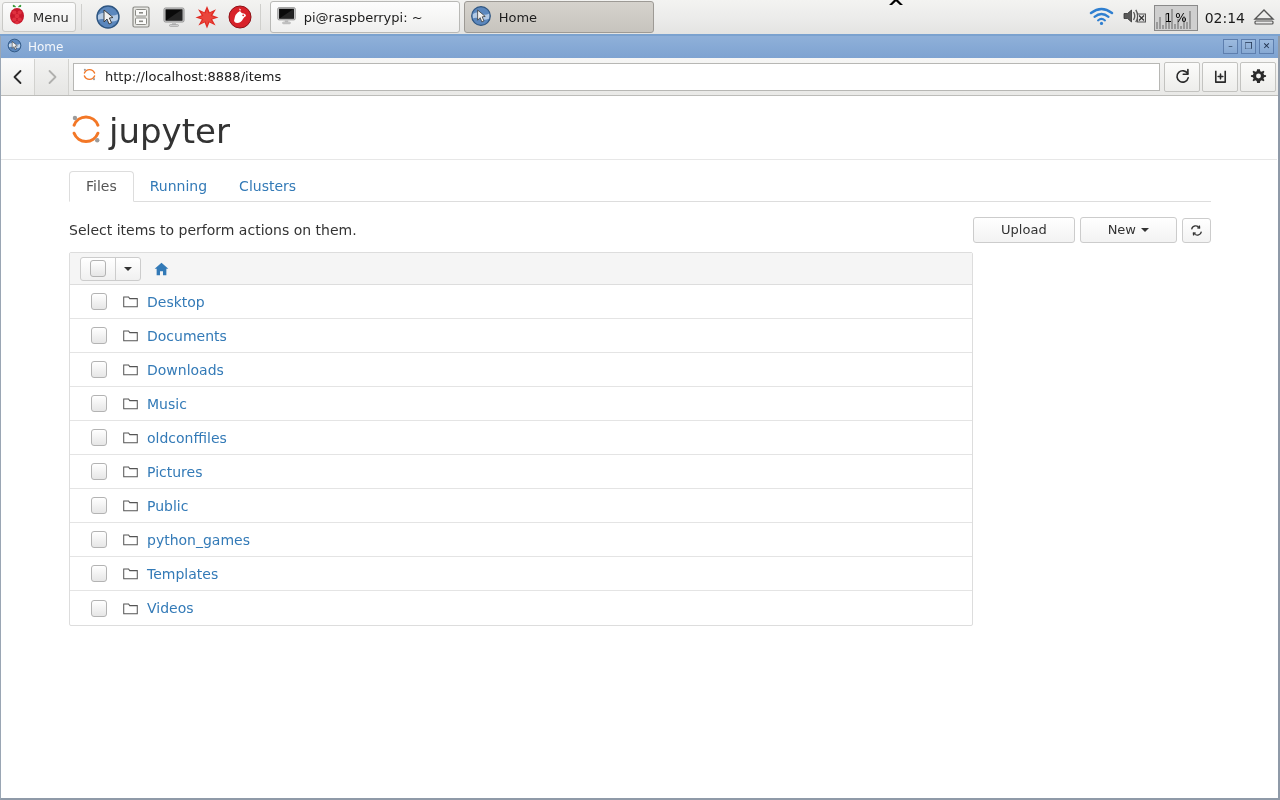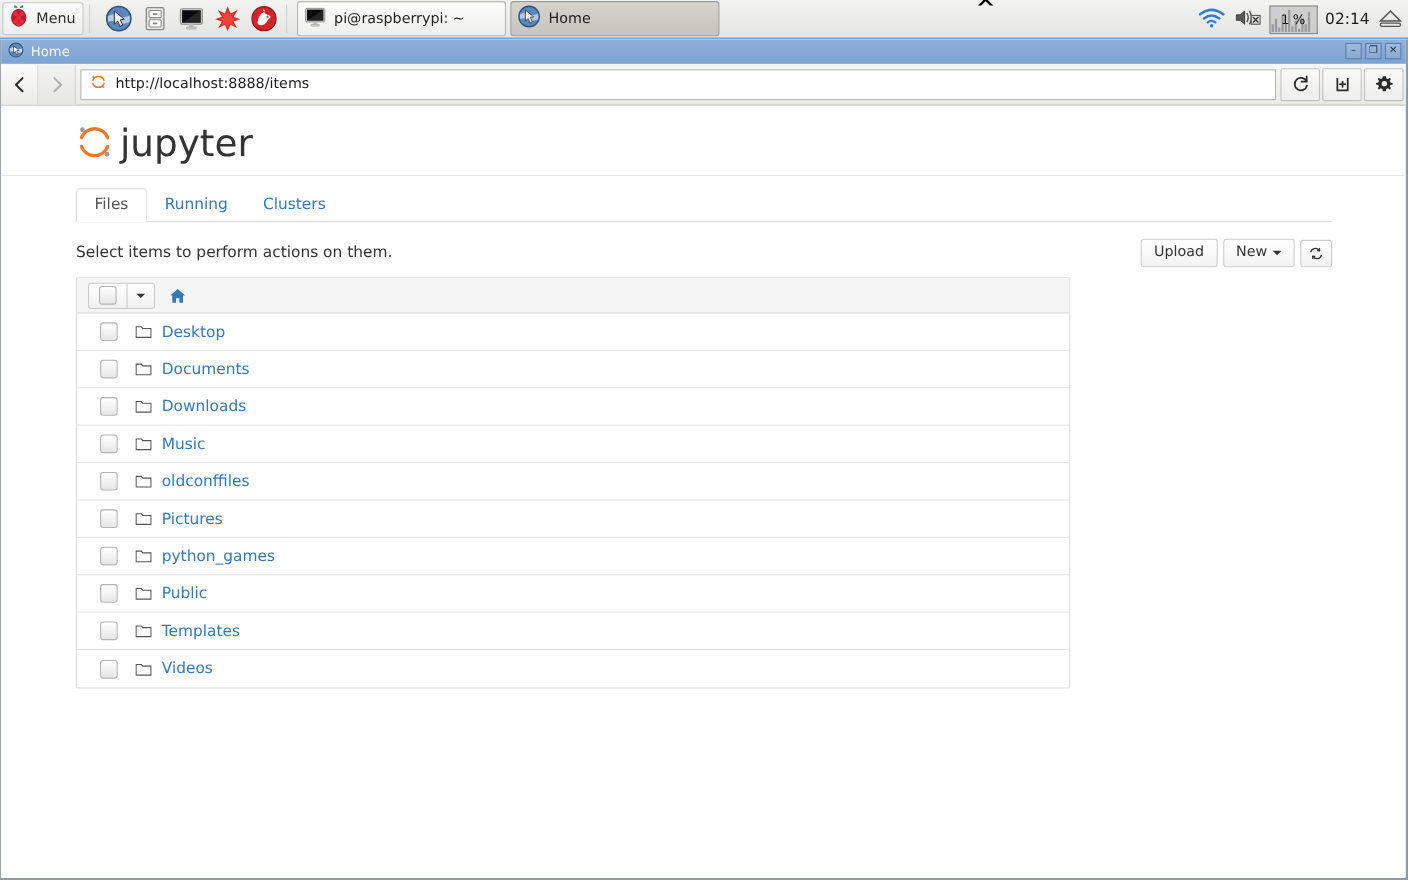--- a/index.html
+++ b/index.html
@@ -145,21 +145,21 @@
     margin: 14px 0 0 68px; width: 1142px;
     display: flex; align-items: center; justify-content: space-between;
     height: 28px;
   }
   .jp-hint { font-size: 14px; color: #333333; }
   .jp-actions { display:flex; align-items:center; gap: 0; }
   .btn {
     font-size: 13px; color: #333333;
     background: linear-gradient(to bottom,#ffffff,#f3f3f3);
     border: 1px solid #cccccc;
-    padding: 5px 11px; border-radius: 3px;
+    padding: 5px 27px; border-radius: 3px;
     line-height: 14px;
     display:flex;align-items:center;gap:5px;
   }
   .btn + .btn { margin-left: 5px; }
   .caret {
     width:0;height:0;border-left:4px solid transparent;border-right:4px solid transparent;
     border-top:4px solid #333; display:inline-block;
   }
   #jp-list {
     margin: 8px 0 0 68px; width: 904px;
@@ -534,40 +534,40 @@
           <span class="row-name">Pictures</span>
         </div>
 
         <div class="row">
           <span class="chk row-chk"></span>
           <span class="row-folder">
             <svg width="15" height="13" viewBox="0 0 16 14">
               <path d="M0.7 2.2 L0.7 12.6 L15.3 12.6 L15.3 3.9 L7.2 3.9 L5.9 2.2 Z" fill="none" stroke="#555555" stroke-width="1.1"></path>
             </svg>
           </span>
+          <span class="row-name">Public</span>
+        </div>
+
+        <div class="row">
+          <span class="chk row-chk"></span>
+          <span class="row-folder">
+            <svg width="15" height="13" viewBox="0 0 16 14">
+              <path d="M0.7 2.2 L0.7 12.6 L15.3 12.6 L15.3 3.9 L7.2 3.9 L5.9 2.2 Z" fill="none" stroke="#555555" stroke-width="1.1"></path>
+            </svg>
+          </span>
           <span class="row-name">python_games</span>
         </div>
 
         <div class="row">
           <span class="chk row-chk"></span>
           <span class="row-folder">
             <svg width="15" height="13" viewBox="0 0 16 14">
               <path d="M0.7 2.2 L0.7 12.6 L15.3 12.6 L15.3 3.9 L7.2 3.9 L5.9 2.2 Z" fill="none" stroke="#555555" stroke-width="1.1"></path>
             </svg>
           </span>
-          <span class="row-name">Public</span>
-        </div>
-
-        <div class="row">
-          <span class="chk row-chk"></span>
-          <span class="row-folder">
-            <svg width="15" height="13" viewBox="0 0 16 14">
-              <path d="M0.7 2.2 L0.7 12.6 L15.3 12.6 L15.3 3.9 L7.2 3.9 L5.9 2.2 Z" fill="none" stroke="#555555" stroke-width="1.1"></path>
-            </svg>
-          </span>
           <span class="row-name">Templates</span>
         </div>
 
         <div class="row">
           <span class="chk row-chk"></span>
           <span class="row-folder">
             <svg width="15" height="13" viewBox="0 0 16 14">
               <path d="M0.7 2.2 L0.7 12.6 L15.3 12.6 L15.3 3.9 L7.2 3.9 L5.9 2.2 Z" fill="none" stroke="#555555" stroke-width="1.1"></path>
             </svg>
           </span>

